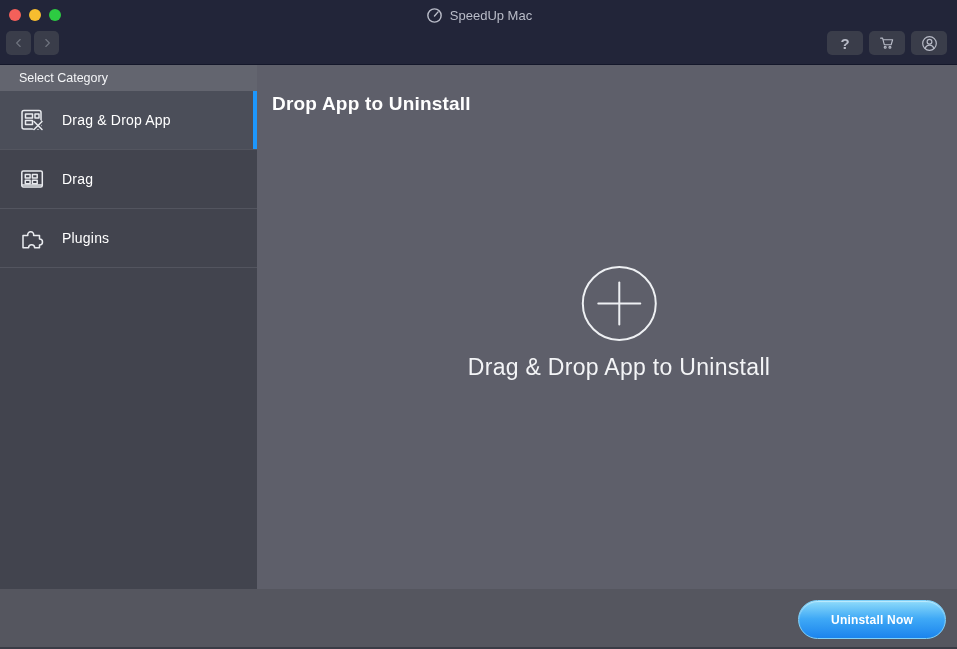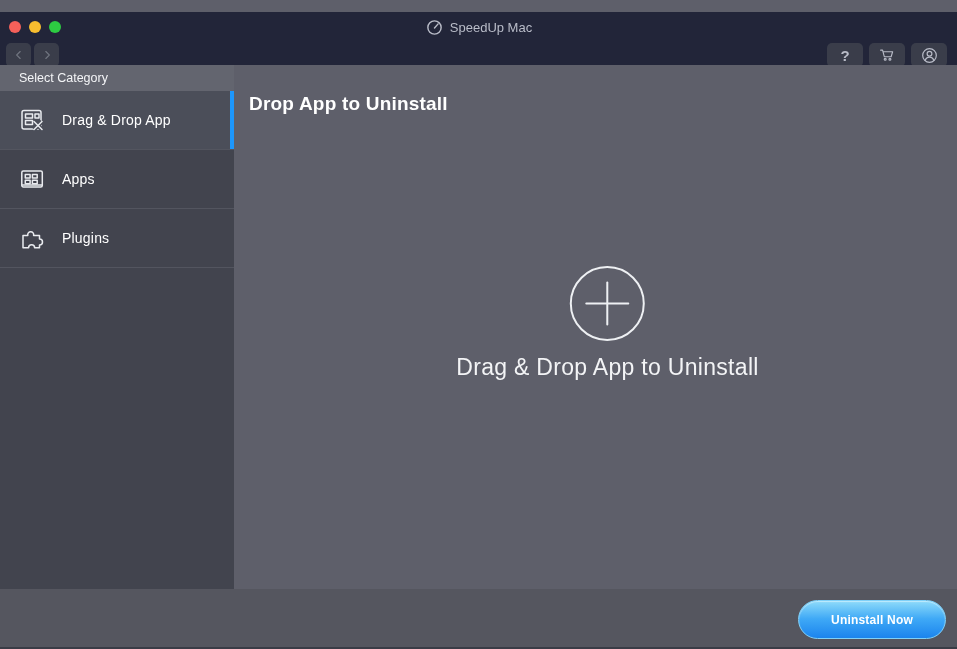--- a/index.html
+++ b/index.html
@@ -1,21 +1,21 @@
 <!DOCTYPE html>
 <html style="--topbar-bg: #222539; --hairline: #14172a; --control-bg: #3a3d4a; --control-divider: #2a2d3b; --accent: #2e8cf0; --indicator: #1d97fc; --sidebar-bg: #42444e; --sidebar-header-bg: #63656f; --selected-bg: #4b4e59; --divider: #53555f; --main-bg: #5e5f6a; --footer-bg: #55565f; --bottom-edge: #3a3c46; --muted: #b9bcc8; --traffic-red: #f4605a; --traffic-yellow: #f7bd2f; --traffic-green: #2dcb42; --btn-rim: #7fd0f8; --btn-grad-top: #8edbfa; --btn-grad-mid: #3fa9f6; --btn-grad-bottom: #1b84ee;"><head>
 <meta charset="utf-8">
 <style>
   * { margin:0; padding:0; box-sizing:border-box; }
   html,body { width:957px; height:649px; overflow:hidden; }
   body { font-family:"Liberation Sans", sans-serif; }
   .window { position:relative; width:957px; height:649px; background:var(--main-bg,#5e5f6a); }
 
   
-  .topbar { position:absolute; top:12px; left:0; right:0; height:65px;
+  .topbar { position:absolute; top:0; left:0; right:0; height:65px;
             background:var(--topbar-bg,#222539); border-bottom:1px solid var(--hairline,#14172a); }
   .titlebar { position:relative; height:30px; }
   .traffic { position:absolute; left:9px; top:0; height:30px; display:flex; align-items:center; gap:8px; }
   .tl { width:12px; height:12px; border-radius:50%; display:inline-block; cursor:default; }
   .tl.red { background:var(--traffic-red,#f4605a); }
   .tl.yellow { background:var(--traffic-yellow,#f7bd2f); }
   .tl.green { background:var(--traffic-green,#2dcb42); }
   .title { position:absolute; left:0; right:0; top:0; height:30px; display:flex; align-items:center;
            justify-content:center; gap:6px; color:var(--muted,#b9bcc8); font-size:13px; }
   .title svg { display:block; }
@@ -31,21 +31,21 @@
   .seg:first-child { border-left:none; }
   .seg.active { background:var(--accent,#2e8cf0); border-left-color:var(--accent,#2e8cf0); }
   .seg.active + .seg { border-left-color:var(--accent,#2e8cf0); }
   .nav-right { position:absolute; right:10px; top:1px; display:flex; gap:6px; }
   .iconbtn { width:36px; height:24px; border:none; border-radius:5px; background:var(--control-bg,#3a3d4a);
              color:var(--muted,#b9bcc8); font-family:inherit; font-size:15px; font-weight:700;
              display:flex; align-items:center; justify-content:center; cursor:pointer; }
 
   
   .content { position:absolute; top:65px; left:0; right:0; bottom:60px; display:flex; }
-  .sidebar { width:234px; background:var(--sidebar-bg,#42444e); display:flex; flex-direction:column; }
+  .sidebar { width:257px; background:var(--sidebar-bg,#42444e); display:flex; flex-direction:column; }
   .sidebar-header { height:26px; background:var(--sidebar-header-bg,#63656f); color:#f4f5f7;
                     font-size:12.5px; display:flex; align-items:center; padding-left:19px; }
   .side-item { position:relative; height:59px; display:flex; align-items:center; cursor:pointer;
                border-bottom:1px solid var(--divider,#53555f); }
   .side-item .icn { width:26px; height:26px; margin-left:19px; display:flex; }
   .side-item .lbl { margin-left:17px; color:#ffffff; font-size:14px; letter-spacing:.2px; }
   .side-item.selected { background:var(--selected-bg,#4b4e59); }
   .sel-bar { position:absolute; right:0; top:0; bottom:0; width:4px; background:var(--indicator,#1d97fc); }
 
   .main { position:relative; flex:1; background:var(--main-bg,#5e5f6a); }
@@ -144,21 +144,21 @@
         <span class="icn">
           <svg width="26" height="26" viewBox="0 0 26 26">
             <rect class="st" x="2.8" y="5" width="20.5" height="16" rx="1.5"></rect>
             <rect class="st" x="6.3" y="8.5" width="4.8" height="3.6"></rect>
             <rect class="st" x="13.4" y="8.5" width="4.8" height="3.6"></rect>
             <rect class="st" x="6.3" y="14.2" width="4.8" height="3.6"></rect>
             <rect class="st" x="13.4" y="14.2" width="4.8" height="3.6"></rect>
             <line class="st" x1="3.2" y1="19" x2="22.8" y2="19"></line>
           </svg>
         </span>
-        <span class="lbl">Apps</span>
+        <span class="lbl">Drag</span>
       </div>
 
 
       <div class="side-item">
         <span class="icn">
           <svg width="26" height="26" viewBox="0 0 26 26">
             <path class="st" d="M4 10.5 H8.8 A3 3 0 1 1 14.6 10.5 H20.5 V14 A3 3 0 1 1 20.5 20 V22.8 H15.6 A3 3 0 0 0 9.6 22.8 H4 Z"></path>
           </svg>
         </span>
         <span class="lbl">Plugins</span>

